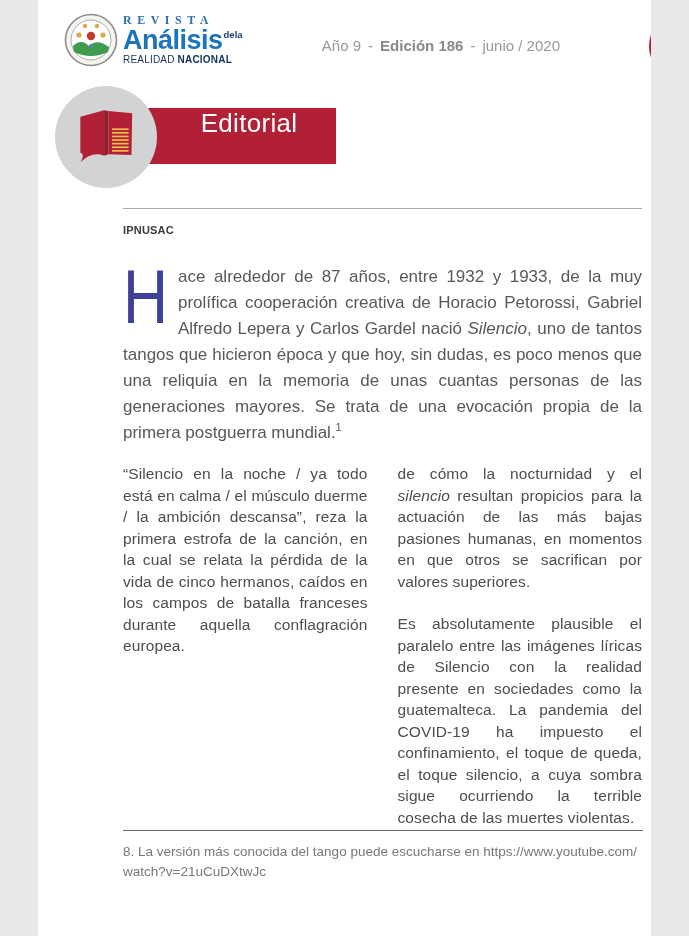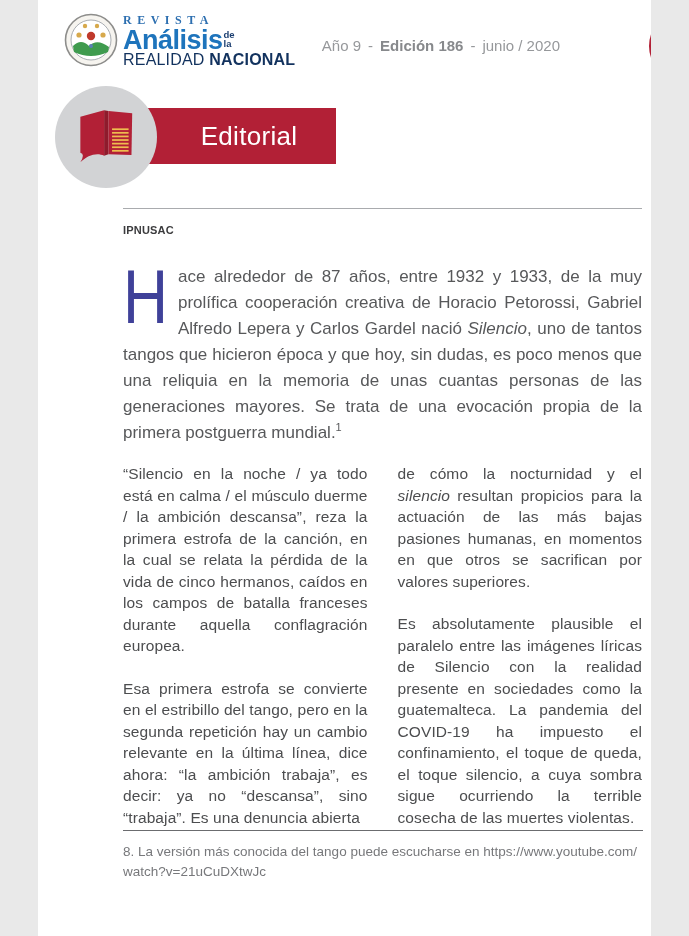--- a/index.html
+++ b/index.html
@@ -8,44 +8,44 @@
     font-family:"Liberation Sans",sans-serif;overflow:hidden;margin:0 auto;
   }
   
   .logo{position:absolute;left:26px;top:13px;display:flex;align-items:center;}
   .seal{width:54px;height:54px;flex:0 0 auto;}
   .logo-text{margin-left:5px;display:flex;flex-direction:column;}
   .revista{font-family:"Liberation Serif",serif;font-size:12px;font-weight:bold;
     color:#2d6fb0;letter-spacing:5.5px;line-height:14px;}
   .analisis-row{display:flex;align-items:flex-start;line-height:26px;}
   .analisis{font-size:27px;font-weight:bold;color:#1e74bc;letter-spacing:-0.5px;}
-  .dela{display:flex;flex-direction:column;font-size:9.5px;font-weight:bold;
+  .dela{display:flex;flex-direction:row;font-size:9.5px;font-weight:bold;
     color:#1b3e70;line-height:9px;margin-top:3px;margin-left:1px;}
-  .realidad-row{font-size:16px;color:#12325e;letter-spacing:0.2px;line-height:14px;}
+  .realidad-row{font-size:10px;color:#12325e;letter-spacing:0.2px;line-height:14px;}
   .realidad{font-weight:normal;}
   .nacional{font-weight:bold;}
   
   .issue-meta{position:absolute;top:37px;right:91px;white-space:nowrap;
     font-size:15px;color:#96989b;}
   .issue-meta .sep{margin:0 7px;color:#96989b;}
   .edicion{font-weight:bold;color:#87898c;}
   
   .page-circle{position:absolute;left:611px;top:10px;width:72px;height:72px;
     border-radius:50%;background:#b22036;z-index:2;}
   .page-circle .num{position:absolute;left:0;right:6px;top:19px;text-align:center;
     color:#ffffff;font-size:20px;font-weight:bold;}
   .page-underline{position:absolute;left:622px;top:56px;width:67px;height:2px;
     background:#ffffff;z-index:3;}
   .indice-btn{position:absolute;left:615px;top:93px;width:52px;height:24px;
     background:#1e5ca7;border:2px solid #164a86;border-radius:8px;
     color:#ffffff;font-size:13px;font-weight:bold;display:flex;
     align-items:center;justify-content:center;cursor:pointer;box-sizing:content-box;}
   
   .badge-banner{position:absolute;left:62px;top:108px;width:236px;height:56px;
-    background:#b22036;z-index:1;display:flex;align-items:center;
+    background:#b22036;z-index:1;display:flex;align-items:flex-start;
     justify-content:center;padding-left:62px;box-sizing:border-box;}
   .badge-banner .label{color:#ffffff;font-size:26px;letter-spacing:0.3px;}
   .badge-circle{position:absolute;left:17px;top:86px;width:102px;height:102px;
     border-radius:50%;background:#d2d3d5;z-index:2;}
   .book-svg{position:absolute;left:33px;top:101px;width:72px;height:72px;z-index:3;}
   
   .content{position:absolute;left:85px;top:192px;width:519px;color:#57585a;}
   .page-title{margin:0;font-size:35px;line-height:40px;font-weight:normal;
     color:#542e88;letter-spacing:-0.3px;}
   .title-rule{border:none;border-top:1px solid #a9abae;margin:16px 0 0 0;}
@@ -132,21 +132,20 @@
 
   <div class="content">
     <hr class="title-rule">
     <div class="author">IPNUSAC</div>
 
     <p class="intro"><span class="dropcap">H</span><span>ace alrededor de 87 años, entre 1932 y 1933, de la muy prolífica cooperación creativa de Horacio Petorossi, Gabriel Alfredo Lepera y Carlos Gardel nació </span><span class="italic">Silencio</span><span>, uno de tantos tangos que hicieron época y que hoy, sin dudas, es poco menos que una reliquia en la memoria de unas cuantas personas de las generaciones mayores. Se trata de una evocación propia de la primera postguerra mundial.</span><sup>1</sup></p>
 
     <div class="columns">
       <div class="col">
         <p>“Silencio en la noche / ya todo está en calma / el músculo duerme / la ambición descansa”, reza la primera estrofa de la canción, en la cual se relata la pérdida de la vida de cinco hermanos, caídos en los campos de batalla franceses durante aquella conflagración europea.</p>
-        <p>Esa primera estrofa se convierte en el estribillo del tango, pero en la segunda repetición hay un cambio relevante en la última línea, dice ahora: “la ambición trabaja”, es decir: ya no “descansa”, sino “trabaja”. Es una denuncia abierta</p>
       </div>
       <div class="col">
         <p><span>de cómo la nocturnidad y el </span><span class="italic">silencio</span><span> resultan propicios para la actuación de las más bajas pasiones humanas, en momentos en que otros se sacrifican por valores superiores.</span></p>
         <p>Es absolutamente plausible el paralelo entre las imágenes líricas de Silencio con la realidad presente en sociedades como la guatemalteca. La pandemia del COVID-19 ha impuesto el confinamiento, el toque de queda, el toque silencio, a cuya sombra sigue ocurriendo la terrible cosecha de las muertes violentas.</p>
       </div>
     </div>
   </div>
 
   <div class="footnote">
     <div>8. La versión más conocida del tango puede escucharse en https://www.youtube.com/</div>

